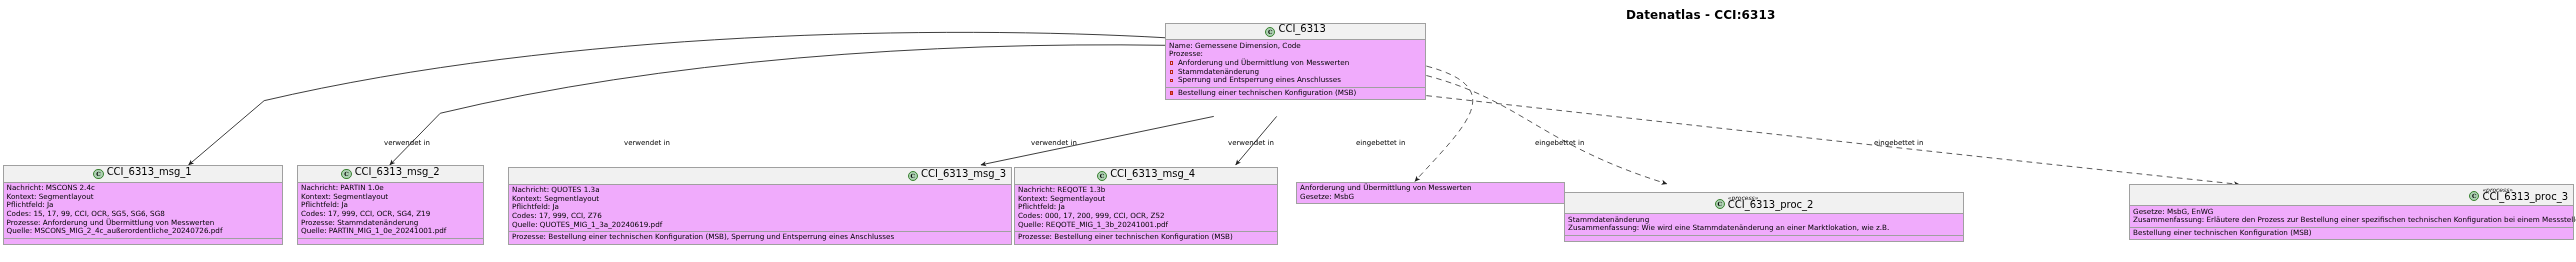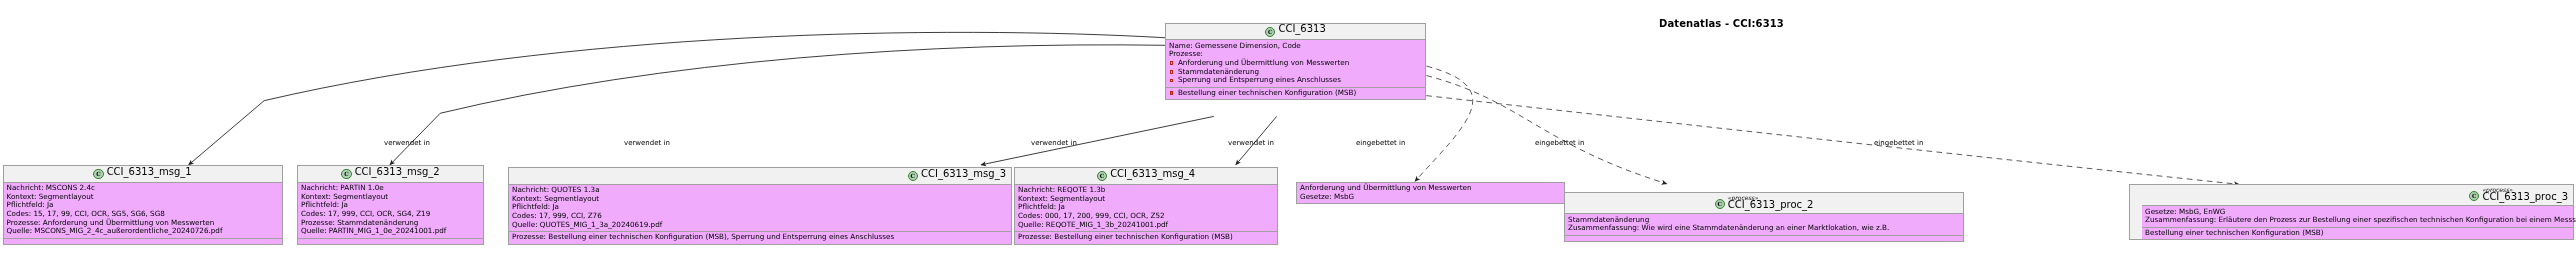--- a/index.html
+++ b/index.html
@@ -24,27 +24,26 @@
     left: 0;
     top: 0;
     width: 2576px;
     height: 263px;
     pointer-events: none;
   }
 
   
   .diagram-title {
     position: absolute;
-    top: 18px;
+    top: 8px;
     left: 1626px;
-    font-size: 10px;
+    font-size: 12px;
     font-weight: bold;
     letter-spacing: 0.1px;
     white-space: nowrap;
-    margin-left: 33px;
   }
 
   
   .node {
     position: absolute;
     box-sizing: border-box;
     border: 0.6px solid #a0a0a0;
     background: #f1f1f1;
     font-size: 7.2px;
     line-height: 8.6px;
@@ -285,21 +284,21 @@
         </span>
       </span>
     </div>
     <div class="node-compartment">
       <div class="attr-line">Stammdatenänderung</div>
       <div class="attr-line">Zusammenfassung: Wie wird eine Stammdatenänderung an einer Marktlokation, wie z.B.</div>
     </div>
     <div class="node-compartment" style="height:5px;"></div>
   </div>
 
-  <div class="node" style="left:2129px; top:184px; width:445px;padding-left:12px;">
+  <div class="node" style="left:2129px; top:184px; width:445px;">
     <div class="node-header right">
       <span class="node-title-row">
         <span class="class-badge">C</span><span class="stacked-title">
           <span class="stereotype" style="margin-left:0;">«process»</span>
           <span class="node-title-text">CCI_6313_proc_3</span>
         </span>
       </span>
     </div>
     <div class="node-compartment">
       <div class="attr-line">Gesetze: MsbG, EnWG</div>

